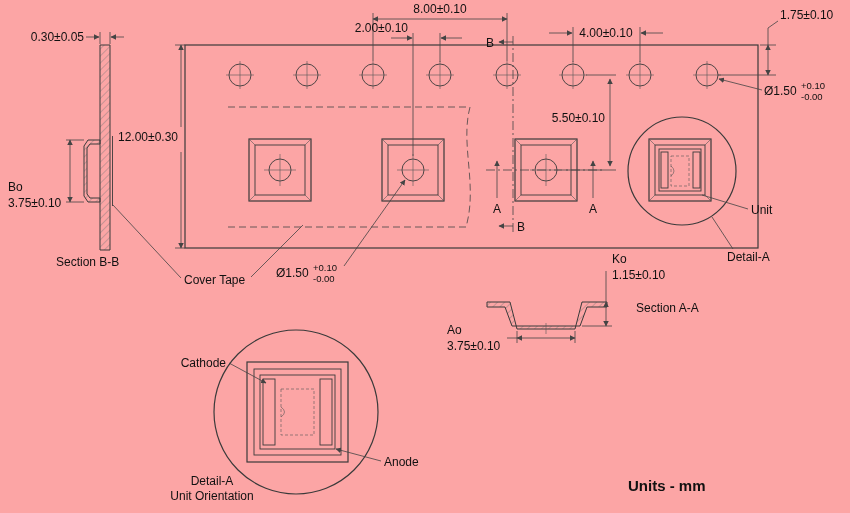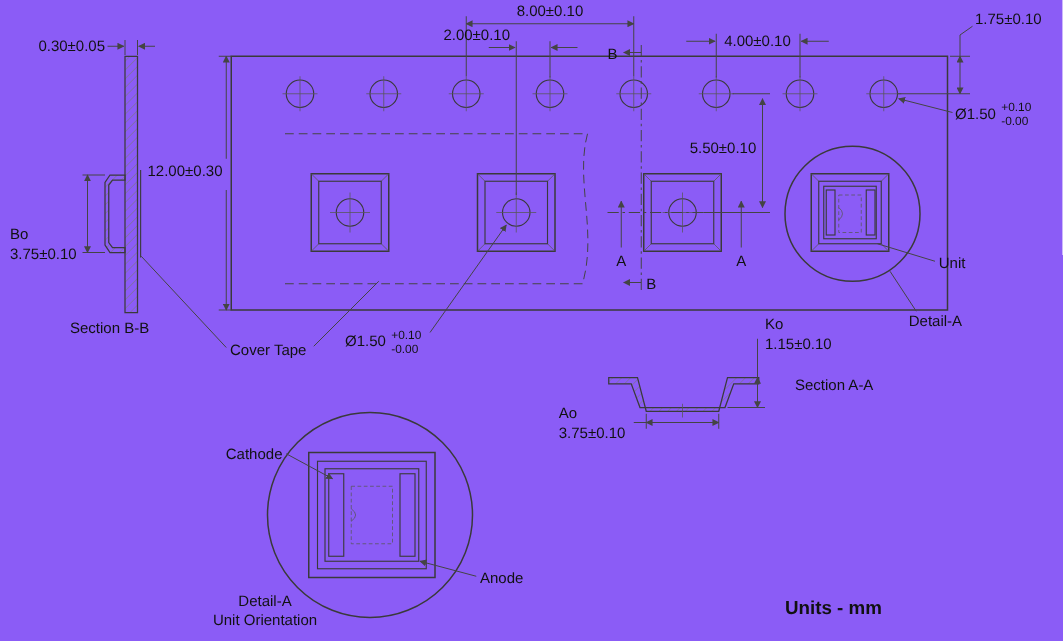--- a/index.html
+++ b/index.html
@@ -1,16 +1,16 @@
 <!DOCTYPE html>
 <html><head>
 <meta charset="utf-8">
 <style>
   html,body{margin:0;padding:0;background:#fff;}
-  .canvas{position:relative;width:850px;height:513px;background:#8b5cf6;overflow:hidden;
+  .canvas{position:relative;width:850px;height:513px;background:#fca5a5;overflow:hidden;
           font-family:"Liberation Sans",sans-serif;}
   svg{position:absolute;left:0;top:0;}
   .geo{fill:none;stroke:#3a3a3a;stroke-width:1.2;}
   .geo2{fill:none;stroke:#3a3a3a;stroke-width:0.9;}
   .thin{stroke:#555;stroke-width:0.6;fill:none;}
   .dim{stroke:#444;stroke-width:0.8;fill:none;}
   .lead{stroke:#444;stroke-width:0.8;fill:none;}
   .hatchfill{fill:url(#hatch);stroke:#3a3a3a;stroke-width:1;}
   .dash{stroke-dasharray:7 4;}
   .dashdot{stroke-dasharray:9 3 2 3;}

